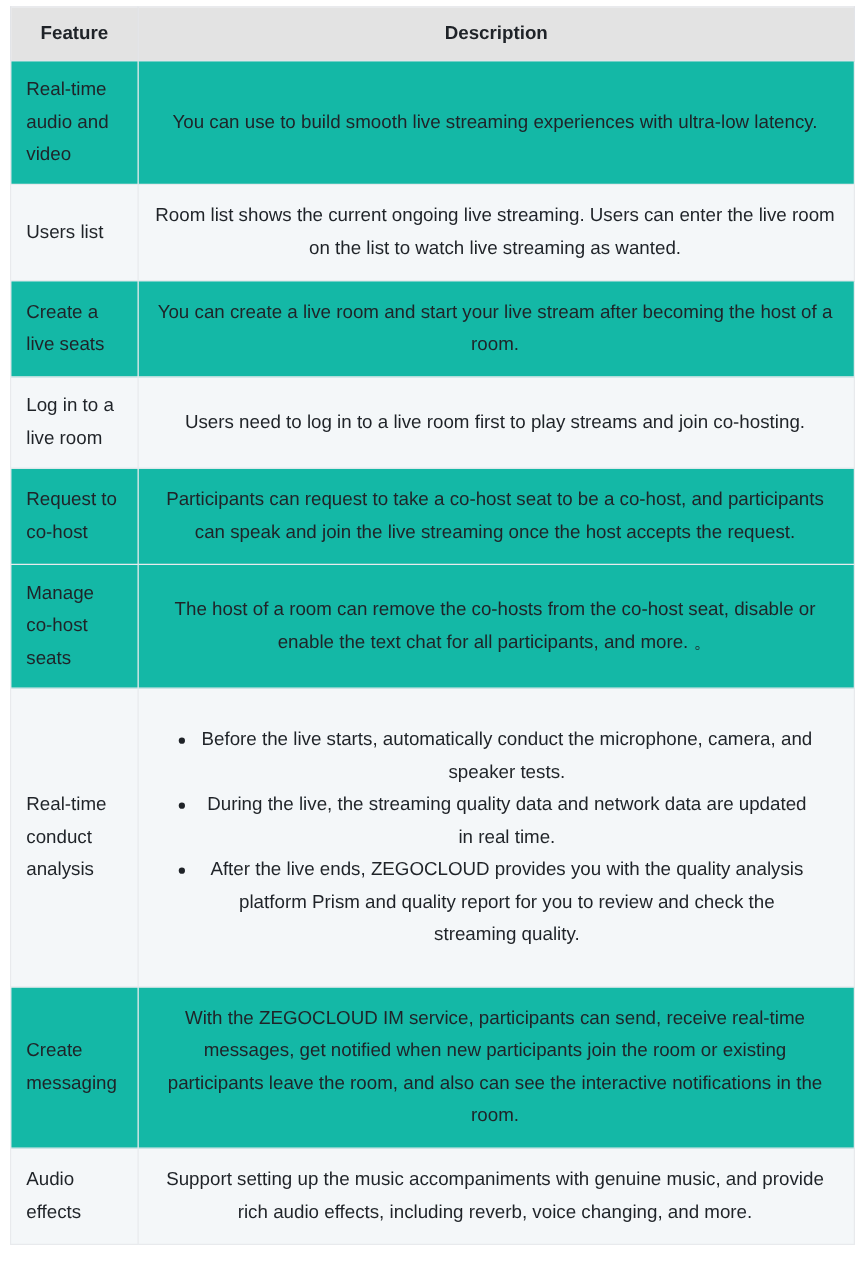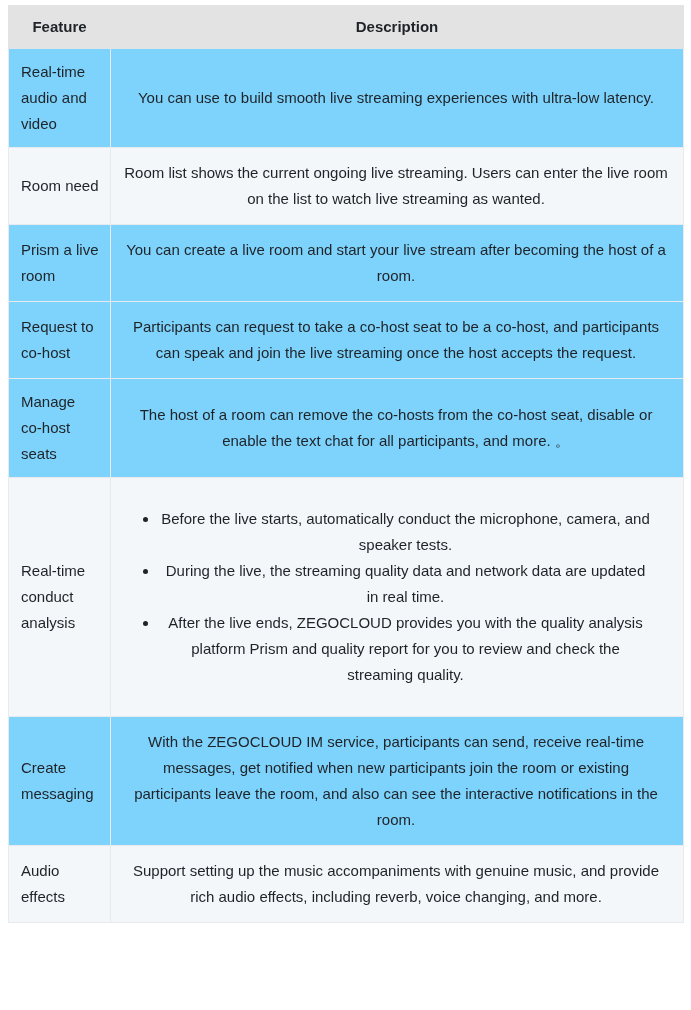--- a/index.html
+++ b/index.html
@@ -65,21 +65,21 @@
 
   tbody td.desc-cell {
     padding: 12px 14px 12px 12px;
     text-align: center;
   }
 
   tbody tr.row-tinted td {
     background: #f4f7f9;
   }
   tbody tr.row-plain td {
-    background: #7dd3fc;
+    background: #14b8a6;
   }
 
   .desc-cell p {
     margin: 0;
   }
 
   .desc-cell ul.bullet-list {
     margin: 16px;
     padding: 0 0 0 19px;
     list-style: none;
@@ -116,29 +116,35 @@
       </tr>
     </thead>
     <tbody id="table-body">
         <tr class="row-plain">
           <td class="feature-cell">Real-time audio and video</td>
           <td class="desc-cell">
             <p>You can use to build smooth live streaming experiences with ultra-low latency.</p>
           </td>
         </tr>
         <tr class="row-tinted">
-          <td class="feature-cell">Room need</td>
+          <td class="feature-cell">Users list</td>
           <td class="desc-cell">
             <p>Room list shows the current ongoing live streaming. Users can enter the live room on the list to watch live streaming as wanted.</p>
           </td>
         </tr>
         <tr class="row-plain">
-          <td class="feature-cell">Prism a live room</td>
+          <td class="feature-cell">Create a live seats</td>
           <td class="desc-cell">
             <p>You can create a live room and start your live stream after becoming the host of a room.</p>
+          </td>
+        </tr>
+        <tr class="row-tinted">
+          <td class="feature-cell">Log in to a live room</td>
+          <td class="desc-cell">
+            <p>Users need to log in to a live room first to play streams and join co-hosting.</p>
           </td>
         </tr>
         <tr class="row-plain">
           <td class="feature-cell">Request to co-host</td>
           <td class="desc-cell">
             <p>Participants can request to take a co-host seat to be a co-host, and participants can speak and join the live streaming once the host accepts the request.</p>
           </td>
         </tr>
         <tr class="row-plain">
           <td class="feature-cell">Manage co-host seats</td>

